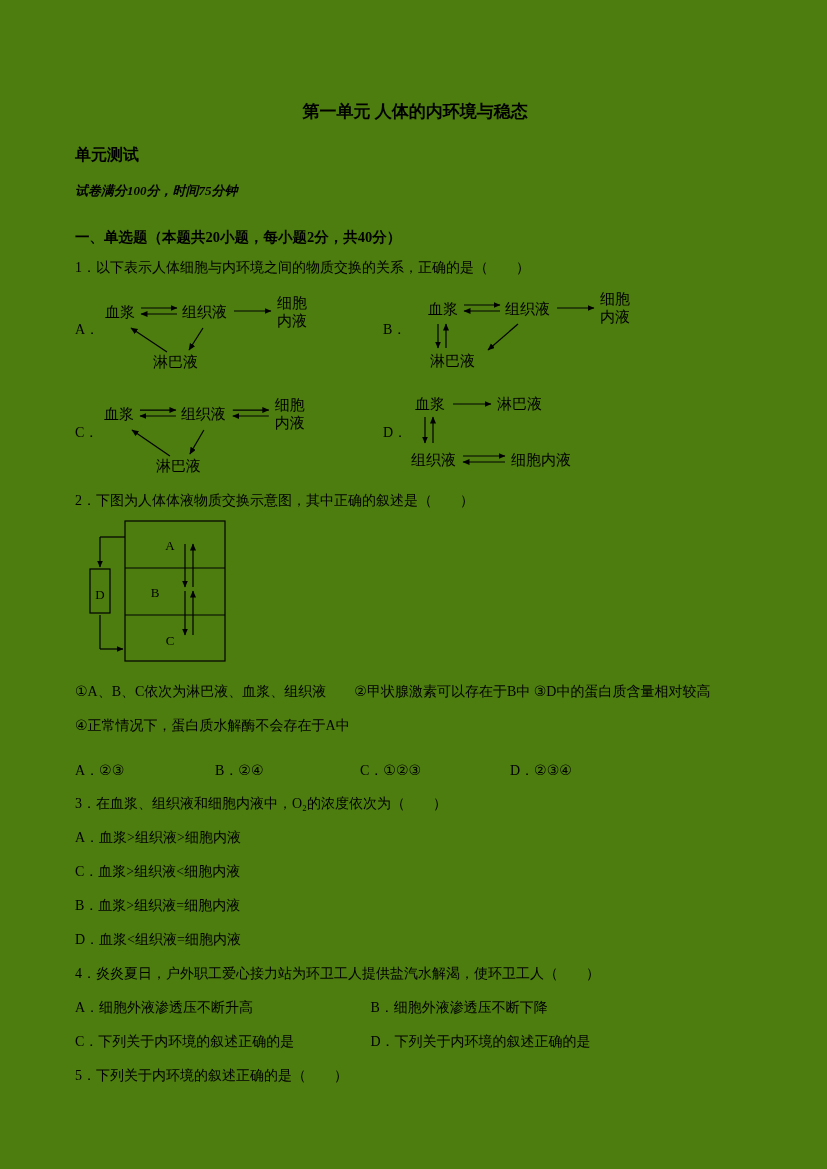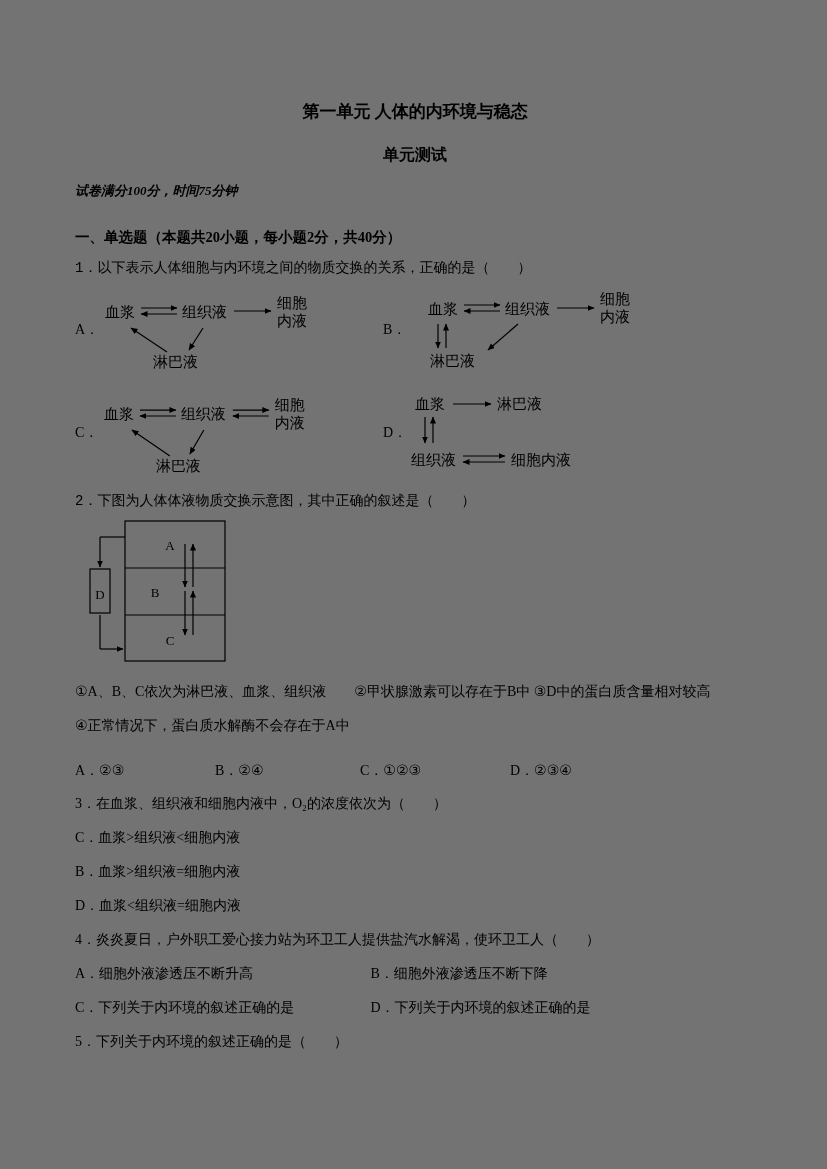--- a/index.html
+++ b/index.html
@@ -1,28 +1,28 @@
 <!DOCTYPE html>
 <html><head>
 <meta charset="utf-8">
 <style>
   html, body { margin: 0; padding: 0; background: #ffffff; }
   .page {
-    width: 827px; height: 1169px; margin: 0 auto; background: #737373;
+    width: 827px; height: 1169px; margin: 0 auto; background: #4d7c0f;
     box-sizing: border-box; padding: 100px 72px 0 75px;
     font-family: "Liberation Serif", "DejaVu Sans", serif;
     color: #000; overflow: hidden;
   }
   .title   { text-align: center; font-size: 17px; font-weight: bold; margin: 0 0 22px 0; }
-  .subtitle{ text-align: center; font-size: 16px; font-weight: bold; margin: 0 0 16px 0; }
+  .subtitle{ font-size: 16px; font-weight: bold; margin: 0 0 16px 0; }
   .note    { font-size: 13px; font-weight: bold; font-style: italic; margin: 0 0 28px 0; }
   .section-heading { font-size: 14.5px; font-weight: bold; margin: 0 0 12px 0; }
   .section-heading .it { }
   .line { font-size: 14px; line-height: 1.35; margin: 0 0 15px 0; }
-  .qtext { margin-bottom: 6px; font-family: Liberation Mono, monospace; }
+  .qtext { margin-bottom: 6px; }
   .diagram-grid {
     display: grid; grid-template-columns: 300px auto;
     row-gap: 10px; column-gap: 8px; margin: 2px 0 12px 0;
   }
   .diag-cell { display: flex; align-items: center; gap: 2px; }
   .opt-label { font-size: 14px; flex: 0 0 auto; }
   svg text { font-family: inherit; fill: #000; }
   svg line, svg rect, svg path.wire { stroke: #000; stroke-width: 1.2; }
   svg rect { fill: none; }
   .figure-wrap { margin: 4px 0 12px 10px; }
@@ -167,20 +167,21 @@
   <p class="line">④正常情况下，蛋白质水解酶不会存在于A中</p>
 
   <div class="line opt-row">
     <span class="o1">A．②③</span>
     <span class="o2">B．②④</span>
     <span class="o3">C．①②③</span>
     <span>D．②③④</span>
   </div>
 
   <p class="line">3．在血浆、组织液和细胞内液中，O₂的浓度依次为（　　）</p>
+  <p class="line">A．血浆&gt;组织液&gt;细胞内液</p>
   <p class="line">C．血浆&gt;组织液&lt;细胞内液</p>
   <p class="line">B．血浆&gt;组织液=细胞内液</p>
   <p class="line">D．血浆&lt;组织液=细胞内液</p>
 
   <p class="line">4．炎炎夏日，户外职工爱心接力站为环卫工人提供盐汽水解渴，使环卫工人（　　）</p>
   <div class="line two-col">
     <span class="c1">A．细胞外液渗透压不断升高</span>
     <span>B．细胞外液渗透压不断下降</span>
   </div>
   <div class="line two-col">

